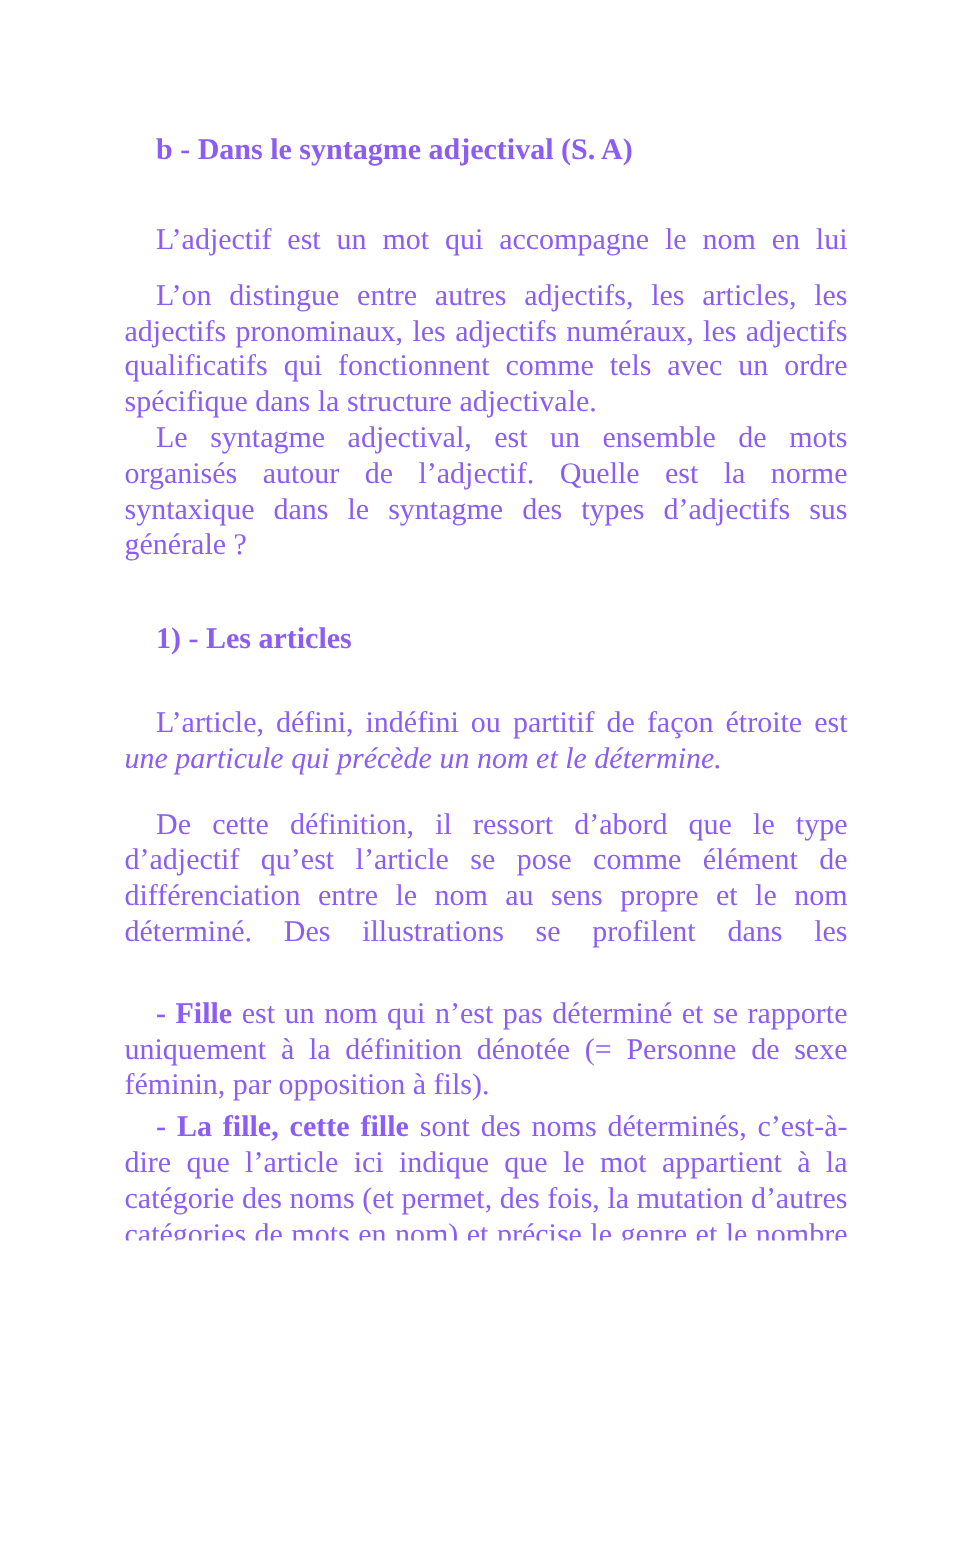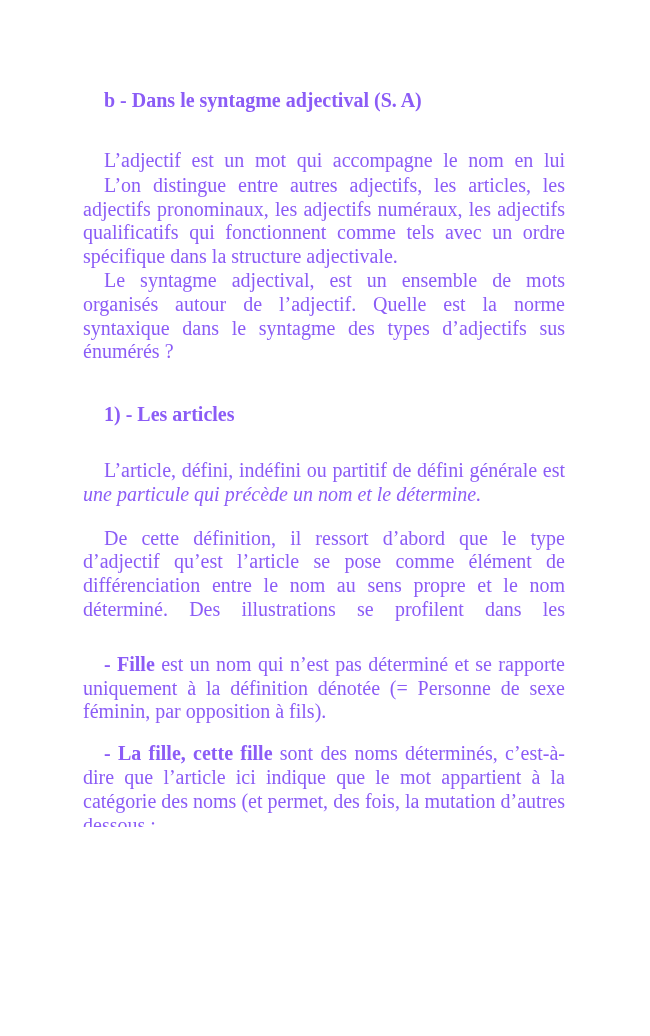--- a/index.html
+++ b/index.html
@@ -29,27 +29,27 @@
     text-align-last: justify;
   }
   .line.first { text-indent: 21px; }
   .line.final { text-align-last: left; }
   .heading .line { font-weight: bold; }
   .bold { font-weight: bold; }
   .italic { font-style: italic; }
   
   .b0 { margin-top: 0; }
   .b1 { margin-top: 36.2px; }
-  .b2 { margin-top: 1px; }
+  .b2 { margin-top: 13px; }
   .b3 { margin-top: 0; }
   .b4 { margin-top: 38.8px; }
   .b5 { margin-top: 32.2px; }
   .b6 { margin-top: 20px; }
   .b7 { margin-top: 31px; }
-  .b8 { margin-top: 18px; }
+  .b8 { margin-top: 4px; }
   .page-number {
     position: absolute;
     top: 957px;
     left: 13px;
     width: 650px;
     text-align: center;
     font-size: 20px;
     line-height: 23.8px;
   }
 </style>
@@ -67,41 +67,42 @@
       <div class="block para b2">
         <div class="line first"><span>L’on distingue entre autres adjectifs, les articles, les</span></div>
         <div class="line"><span>adjectifs pronominaux, les adjectifs numéraux, les adjectifs</span></div>
         <div class="line"><span>qualificatifs qui fonctionnent comme tels avec un ordre</span></div>
         <div class="line final"><span>spécifique dans la structure adjectivale.</span></div>
       </div>
       <div class="block para b3">
         <div class="line first"><span>Le syntagme adjectival, est un ensemble de mots</span></div>
         <div class="line"><span>organisés autour de l’adjectif. Quelle est la norme</span></div>
         <div class="line"><span>syntaxique dans le syntagme des types d’adjectifs sus</span></div>
-        <div class="line final"><span>énumérés ?</span></div>
+        <div class="line final"><span>générale ?</span></div>
       </div>
       <div class="block heading b4">
         <div class="line first final"><span class="bold">1) - Les articles</span></div>
       </div>
       <div class="block para b5">
-        <div class="line first"><span>L’article, défini, indéfini ou partitif de défini générale est</span></div>
+        <div class="line first"><span>L’article, défini, indéfini ou partitif de façon étroite est</span></div>
         <div class="line final"><span class="italic">une particule qui précède un nom et le détermine.</span></div>
       </div>
       <div class="block para b6">
         <div class="line first"><span>De cette définition, il ressort d’abord que le type</span></div>
         <div class="line"><span>d’adjectif qu’est l’article se pose comme élément de</span></div>
         <div class="line"><span>différenciation entre le nom au sens propre et le nom</span></div>
         <div class="line"><span>déterminé. Des illustrations se profilent dans les</span></div>
       </div>
       <div class="block para b7">
         <div class="line first"><span class="bold">- Fille</span><span> est un nom qui n’est pas déterminé et se rapporte</span></div>
         <div class="line"><span>uniquement à la définition dénotée (= Personne de sexe</span></div>
         <div class="line final"><span>féminin, par opposition à fils).</span></div>
       </div>
       <div class="block para b8">
         <div class="line first"><span class="bold">- La fille,</span><span> </span><span class="bold">cette fille</span><span> sont des noms déterminés, c’est-à-</span></div>
         <div class="line"><span>dire que l’article ici indique que le mot appartient à la</span></div>
         <div class="line"><span>catégorie des noms (et permet, des fois, la mutation d’autres</span></div>
+        <div class="line"><span>catégories de mots en nom) et précise le genre et le nombre</span></div>
         <div class="line final"><span>dessous :</span></div>
       </div>
     </div>
   <div class="page-number">82</div>
 </div>
 
 </body></html>

